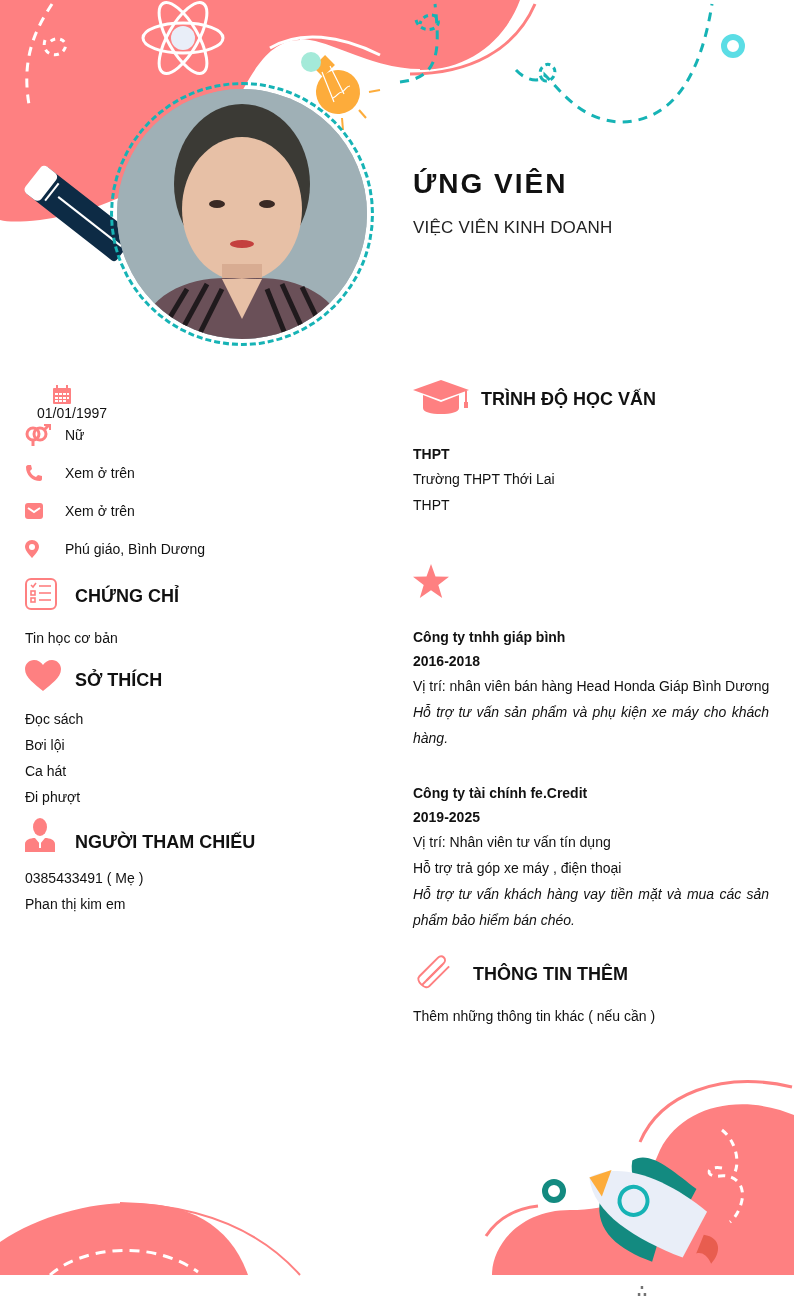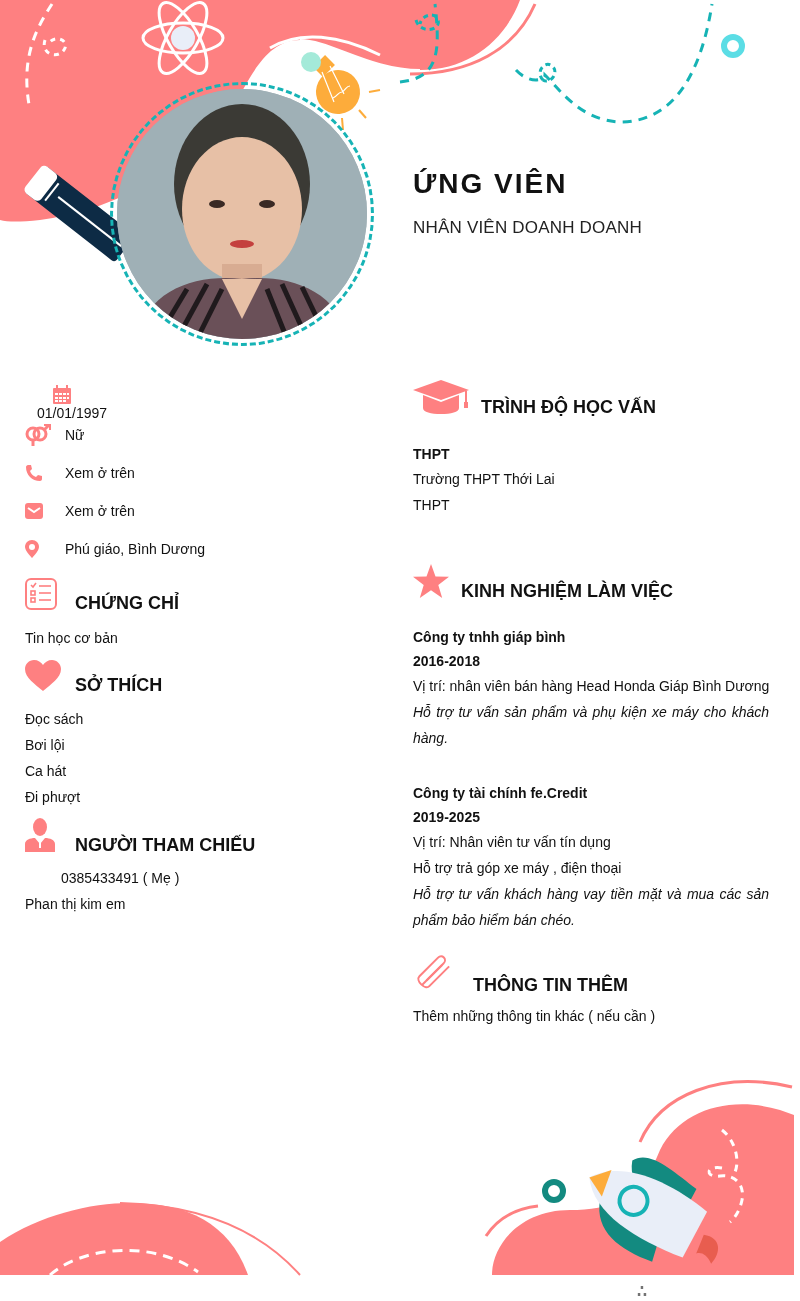--- a/index.html
+++ b/index.html
@@ -14,21 +14,21 @@
   
   .avatar-ring { position: absolute; left: 110px; top: 82px; width: 264px; height: 264px; border-radius: 50%; border: 3px dashed #16b3b5; }
   .avatar { position: absolute; left: 117px; top: 89px; width: 250px; height: 250px; border-radius: 50%; overflow: hidden; background: #9fadb3; }
 
   
   .contact { position: absolute; left: 25px; display: flex; align-items: center; height: 24px; }
   .contact .ic { width: 28px; height: 22px; display: flex; align-items: center; justify-content: flex-start; }
   .contact .tx { margin-left: 12px; font-size: 14px; color: #111; }
 
   
-  .sec-h { position: absolute; display: flex; align-items: flex-end; }
+  .sec-h { position: absolute; display: flex; align-items: center; }
   .sec-h .title { font-size: 18px; font-weight: 700; color: #111; }
   .plain { position: absolute; font-size: 14px; color: #111; line-height: 26px; }
   .bold { font-weight: 700; }
   .just { text-align: justify; width: 356px; font-style: italic; }
 
   .watermark { position: absolute; left: 636px; top: 1278px; font-family: "Liberation Mono", "DejaVu Sans Mono", monospace; font-size: 20px; color: #737373; }
 </style>
 </head>
 <body>
 
@@ -111,21 +111,21 @@
         <path d="M210 250 L185 198"></path>
     </g>
     <path d="M105 190 L125 230 L145 190" fill="#e7c0a6"></path>
     <ellipse cx="100" cy="115" rx="8" ry="4" fill="#3a2a25"></ellipse>
     <ellipse cx="150" cy="115" rx="8" ry="4" fill="#3a2a25"></ellipse>
     <ellipse cx="125" cy="155" rx="12" ry="4" fill="#c4403e"></ellipse>
   </svg>
 </div>
 
 <div class="name">ỨNG VIÊN</div>
-<div class="job">NHÂN VIÊN DOANH DOANH</div>
+<div class="job">VIỆC VIÊN KINH DOANH</div>
 
 <div class="contact" style="top:385px;flex-direction:column;">
   <span class="ic">
     <svg width="20" height="20" viewBox="0 0 20 20">
         <rect x="1" y="3" width="18" height="16" rx="1" fill="#fe8081"></rect>
         <rect x="4" y="0" width="2" height="5" fill="#fe8081"></rect>
         <rect x="14" y="0" width="2" height="5" fill="#fe8081"></rect>
         <g fill="#fff">
           <rect x="3" y="8" width="3" height="2"></rect>
           <rect x="7" y="8" width="3" height="2"></rect>
@@ -216,21 +216,21 @@
 <div class="sec-h" style="left:25px; top:818px;">
   <span>
     <svg width="30" height="34" viewBox="0 0 30 34">
         <ellipse cx="15" cy="9" rx="7" ry="9" fill="#fe8081"></ellipse>
         <path d="M0 34 L0 26 C0 22 5 20 10 20 L15 26 L20 20 C25 20 30 22 30 26 L30 34 Z" fill="#fe8081"></path>
         <path d="M14 22 L16 22 L16 30 L14 30 Z" fill="#fff"></path>
       </svg>
   </span>
   <span class="title" style="margin-left:20px; margin-top:10px;">NGƯỜI THAM CHIẾU</span>
 </div>
-<div class="plain" style="left:25px; top:865px;margin-left:36px;">0385433491 ( Mẹ )</div>
+<div class="plain" style="left:25px; top:865px;">0385433491 ( Mẹ )</div>
 <div class="plain" style="left:25px; top:891px;">Phan thị kim em</div>
 
 <div class="sec-h" style="left:413px; top:380px;">
   <span>
     <svg width="56" height="34" viewBox="0 0 56 34">
         <path d="M0 10 L28 0 L56 10 L28 20 Z" fill="#fe8081"></path>
         <path d="M10 15 L10 28 C10 32 18 34 28 34 C38 34 46 32 46 28 L46 15 L28 22 Z" fill="#fe8081"></path>
         <line x1="53" y1="11" x2="53" y2="24" stroke="#fe8081" stroke-width="2"></line>
         <rect x="51" y="22" width="4" height="6" fill="#fe8081"></rect>
       </svg>
@@ -240,21 +240,20 @@
 <div class="plain bold" style="left:413px; top:441px;">THPT</div>
 <div class="plain" style="left:413px; top:466px;">Trường THPT Thới Lai</div>
 <div class="plain" style="left:413px; top:492px;">THPT</div>
 
 <div class="sec-h" style="left:413px; top:564px;">
   <span>
     <svg width="36" height="34" viewBox="0 0 36 34">
         <path d="M18 0 L22.5 12.5 L36 12.8 L25.3 21 L29.2 34 L18 26.3 L6.8 34 L10.7 21 L0 12.8 L13.5 12.5 Z" fill="#fe8081"></path>
       </svg>
   </span>
-  <span class="title" style="margin-left:12px;">KINH NGHIỆM LÀM VIỆC</span>
 </div>
 <div class="plain bold" style="left:413px; top:624px;">Công ty tnhh giáp bình</div>
 <div class="plain bold" style="left:413px; top:648px;">2016-2018</div>
 <div class="plain" style="left:413px; top:673px;">Vị trí: nhân viên bán hàng Head Honda Giáp Bình Dương</div>
 <div class="plain just" style="left:413px; top:699px;">Hỗ trợ tư vấn sản phẩm và phụ kiện xe máy cho khách hàng.</div>
 
 <div class="plain bold" style="left:413px; top:780px;">Công ty tài chính fe.Credit</div>
 <div class="plain bold" style="left:413px; top:804px;">2019-2025</div>
 <div class="plain" style="left:413px; top:829px;">Vị trí: Nhân viên tư vấn tín dụng</div>
 <div class="plain" style="left:413px; top:855px;">Hỗ trợ trả góp xe máy , điện thoại</div>

